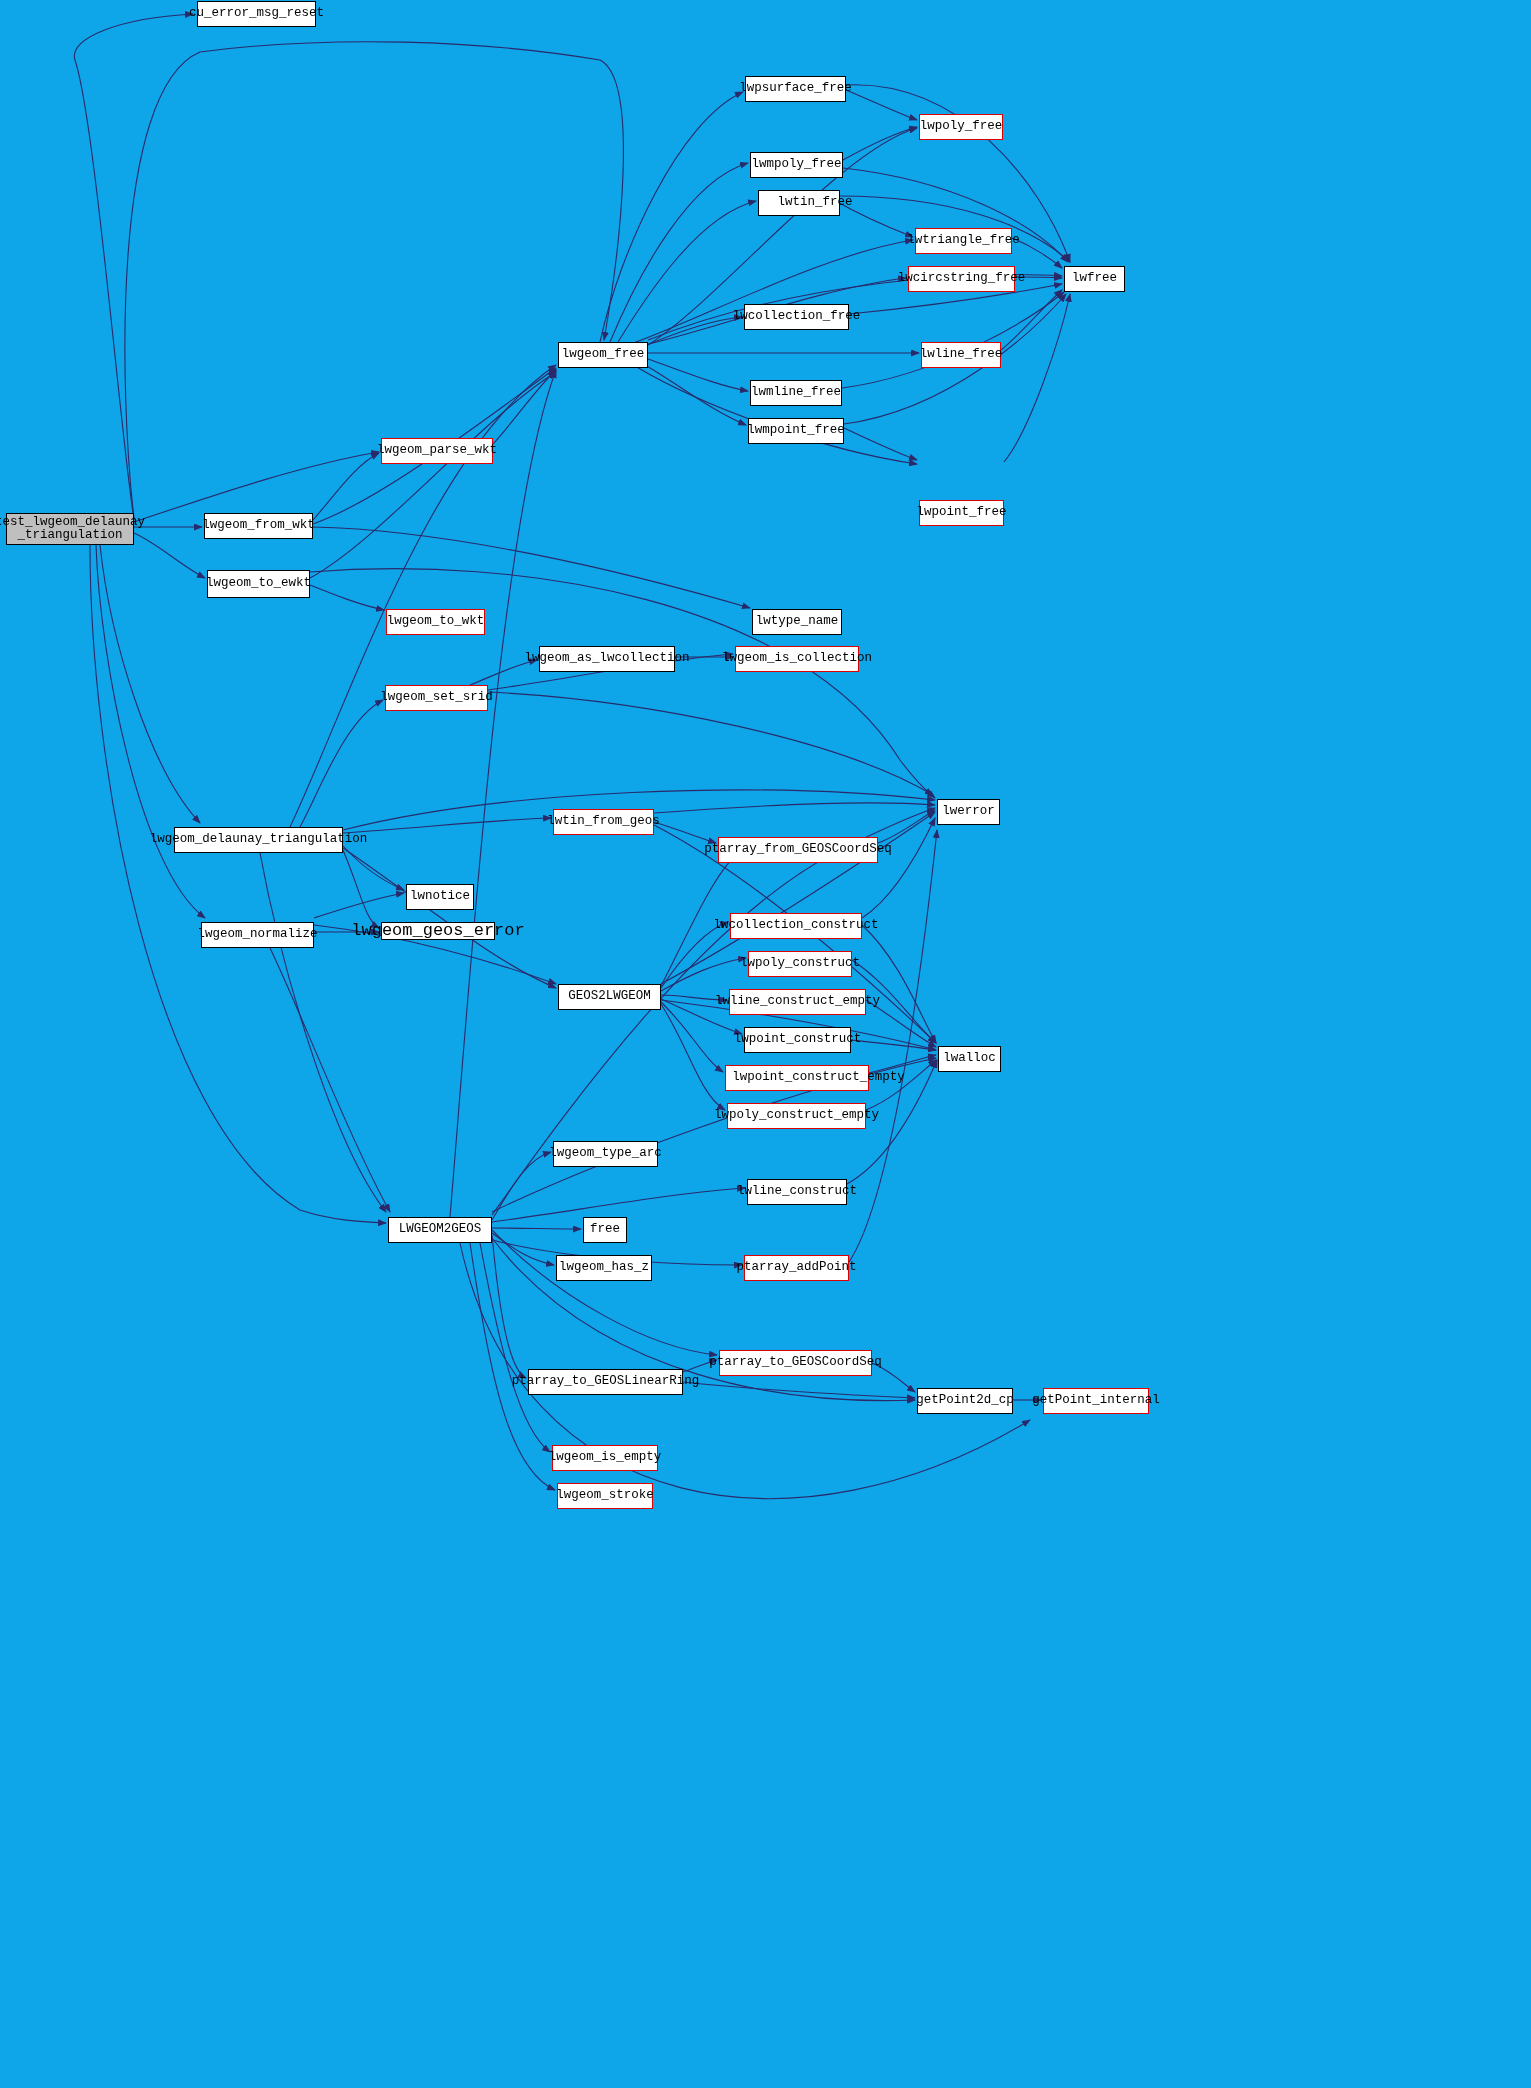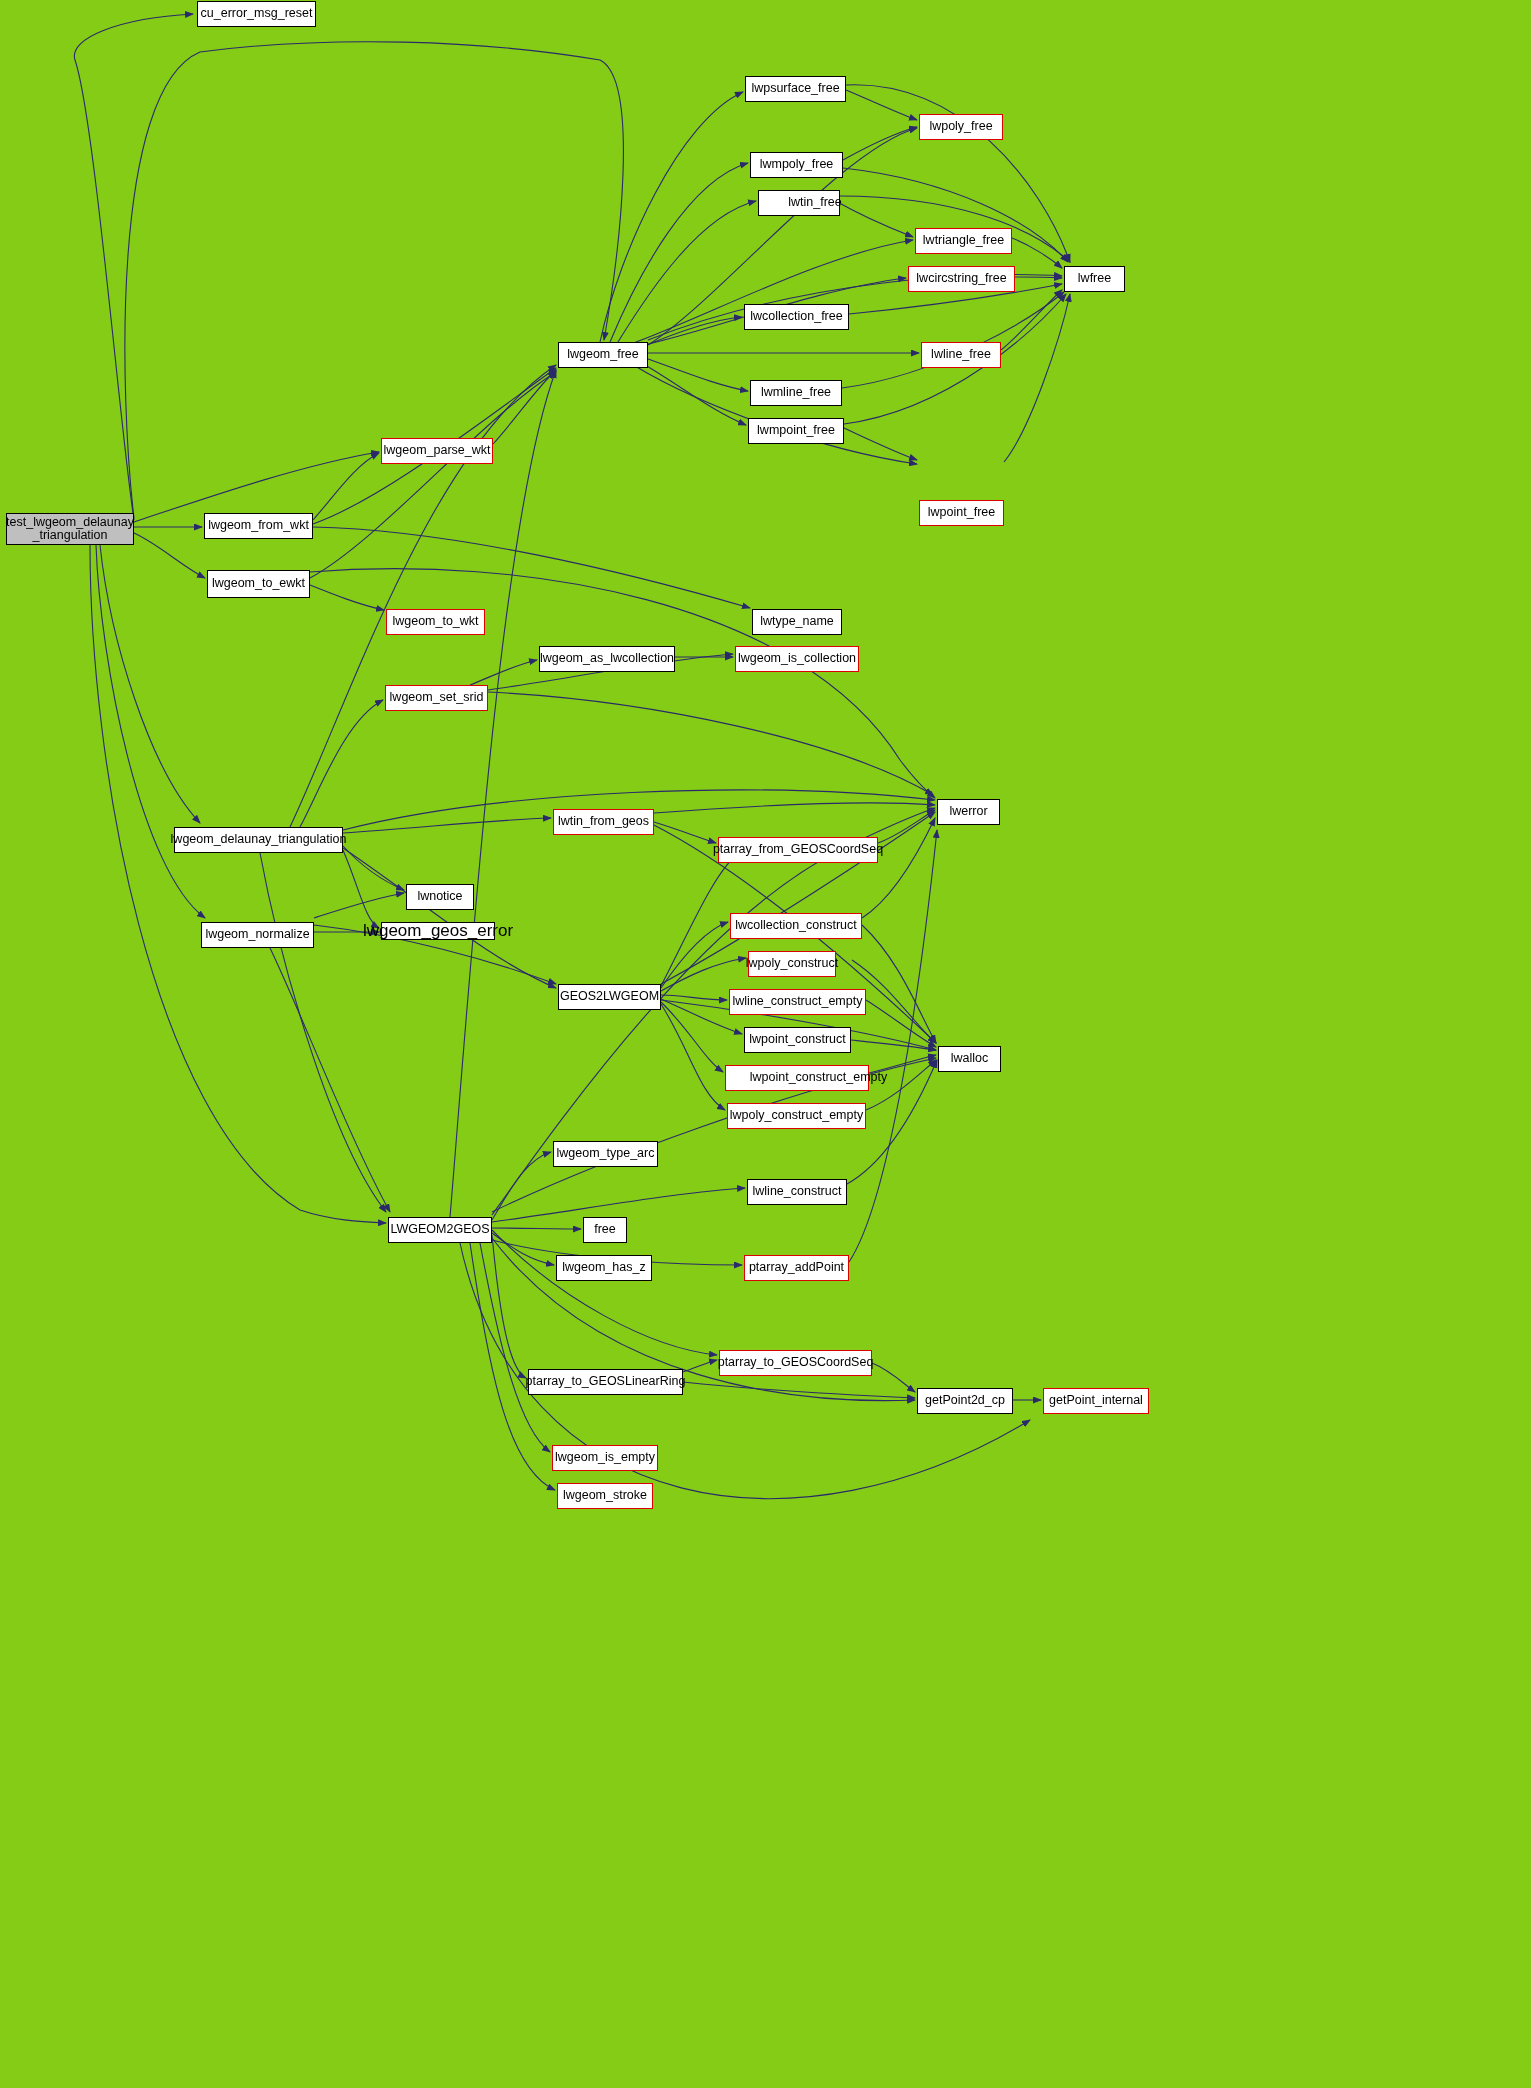--- a/index.html
+++ b/index.html
@@ -1,17 +1,17 @@
 <!DOCTYPE html>
 <html><head>
 <meta charset="utf-8">
 <style>
   html,body{margin:0;padding:0;background:#ffffff;}
-  #canvas{position:relative;width:1531px;height:2088px;background:#84cc16;
-    font-family:Liberation Sans, sans-serif;}
+  #canvas{position:relative;width:1531px;height:2088px;background:#0ea5e9;
+    font-family:Liberation Mono, monospace;}
   .node{position:absolute;box-sizing:border-box;display:flex;align-items:center;
     justify-content:center;text-align:center;background:#ffffff;line-height:1.05;}
   .node span{display:block;white-space:pre-line;}
   .nb{border:1px solid #000000;color:#000000;}
   .nr{border:1px solid #dd0000;color:#000000;}
   .nroot{border:1px solid #000000;color:#000000;background:#bfbfbf;}
   svg.edges{position:absolute;left:0;top:0;width:1531px;height:2088px;overflow:visible;}
 </style>
 </head>
 <body>
@@ -211,21 +211,21 @@
       </div>
       <div class="node nb" style="left: 201px; top: 922px; width: 113px; height: 26px; font-size: 12.5px;">
         <span>lwgeom_normalize</span>
       </div>
       <div class="node nb" style="left: 381px; top: 922px; width: 114px; height: 18px; font-size: 17px;">
         <span>lwgeom_geos_error</span>
       </div>
       <div class="node nr" style="left: 730px; top: 913px; width: 132px; height: 26px; font-size: 12.5px;">
         <span>lwcollection_construct</span>
       </div>
-      <div class="node nr" style="left: 748px; top: 951px; width: 88px; height: 26px; font-size: 12.5px;">
+      <div class="node nr" style="left: 748px; top: 951px; width: 104px; height: 26px; font-size: 12.5px;">
         <span>lwpoly_construct</span>
       </div>
       <div class="node nr" style="left: 729px; top: 989px; width: 137px; height: 26px; font-size: 12.5px;">
         <span>lwline_construct_empty</span>
       </div>
       <div class="node nb" style="left: 558px; top: 984px; width: 103px; height: 26px; font-size: 12.5px; justify-content: center;">
         <span>GEOS2LWGEOM</span>
       </div>
       <div class="node nb" style="left: 744px; top: 1027px; width: 107px; height: 26px; font-size: 12.5px;">
         <span>lwpoint_construct</span>

